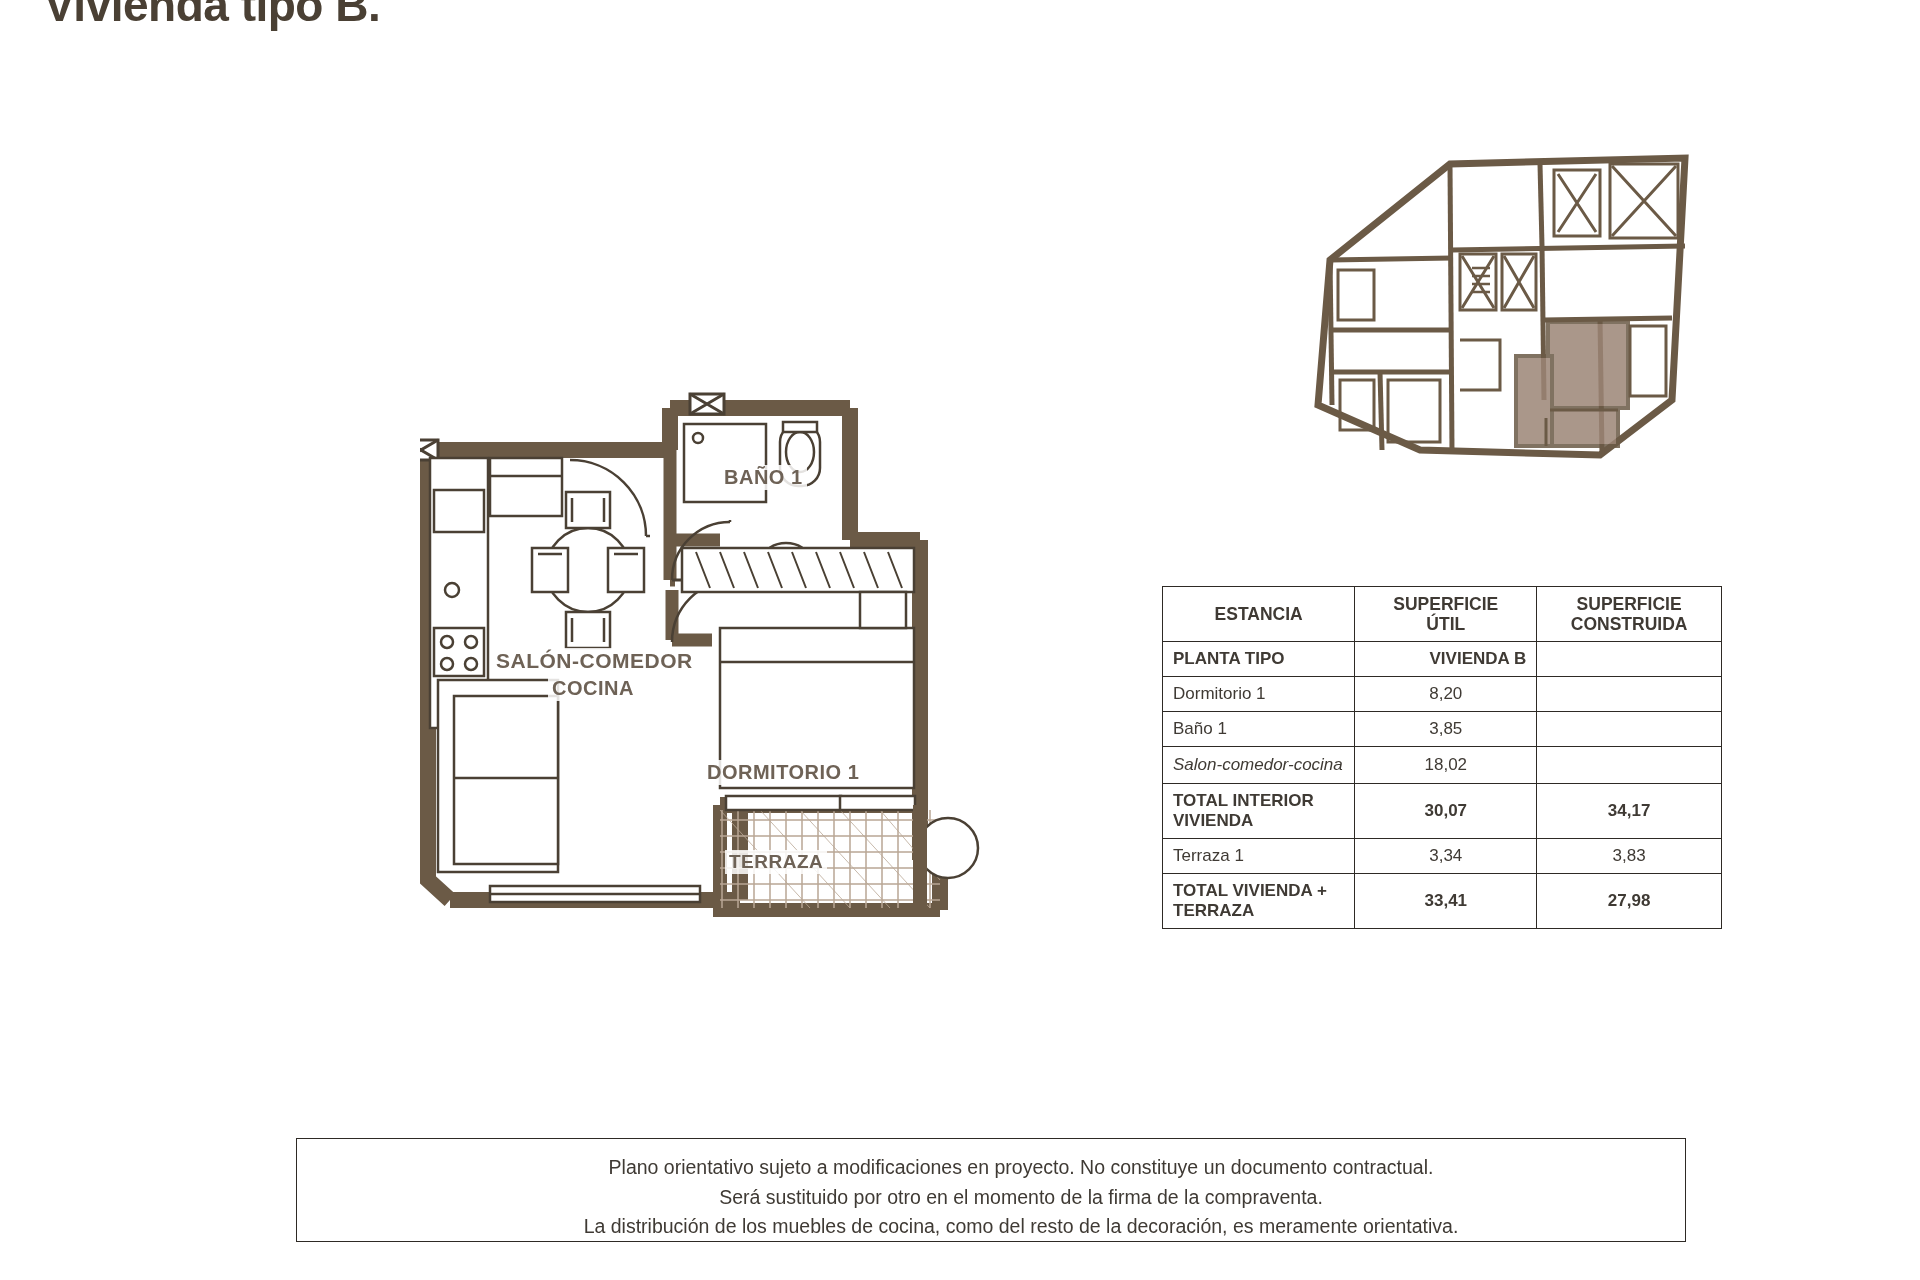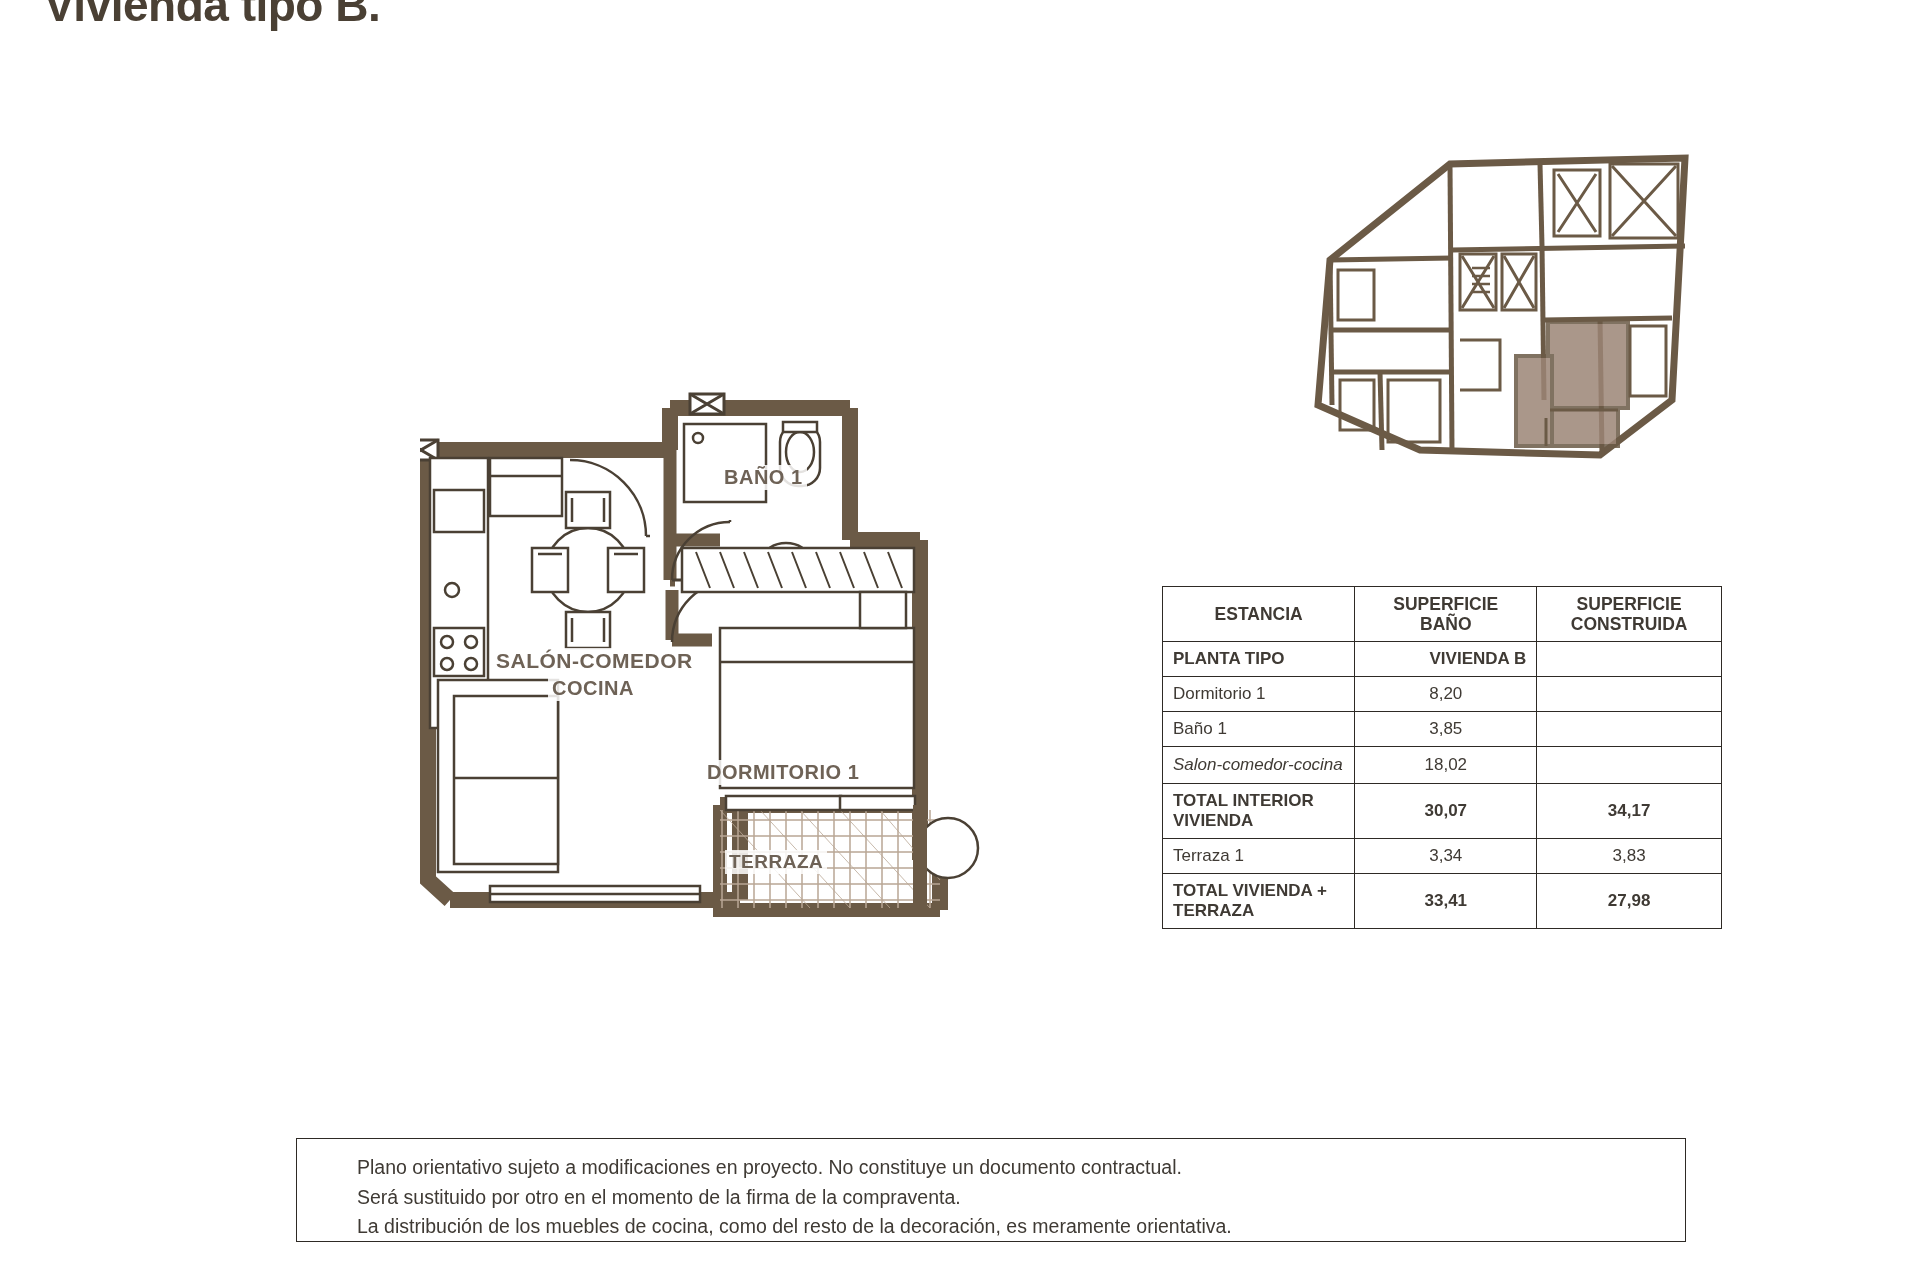--- a/index.html
+++ b/index.html
@@ -48,21 +48,21 @@
   .c-con{width:180px;}
 
   
   .note{
     position:absolute;left:296px;top:1138px;width:1390px;height:104px;
     border:1px solid #2e2a25;box-sizing:border-box;
     padding:14px 0 0 60px;
     color:#3f3a34;font-size:19.5px;line-height:1.52;
     font-family:"Liberation Sans", sans-serif;
   }
-  .note div{white-space:nowrap;}
+  .note div{white-space:nowrap;text-align:center;}
 </style>
 </head>
 <body>
 
 <div class="page">
 
   <div class="title">Vivienda tipo B.</div>
 
   <div class="keyplan">
     <svg width="400" height="330" viewBox="0 0 400 330" xmlns="http://www.w3.org/2000/svg">
@@ -252,21 +252,21 @@
     <div class="roomlabel" style="left:305px;top:470px;font-size:19px;">TERRAZA</div>
   </div>
 
   <div class="table-wrap">
     <table class="areas">
       <thead>
         <tr>
           <th class="c-est">ESTANCIA</th>
           <th class="c-util">
             <span>SUPERFICIE</span><br>
-            <span>BAÑO</span>
+            <span>ÚTIL</span>
           </th>
           <th class="c-con">
             <span>SUPERFICIE</span><br>
             <span>CONSTRUIDA</span>
           </th>
         </tr>
       </thead>
       <tbody>
         <tr>
           <td class="lead">PLANTA TIPO</td>

